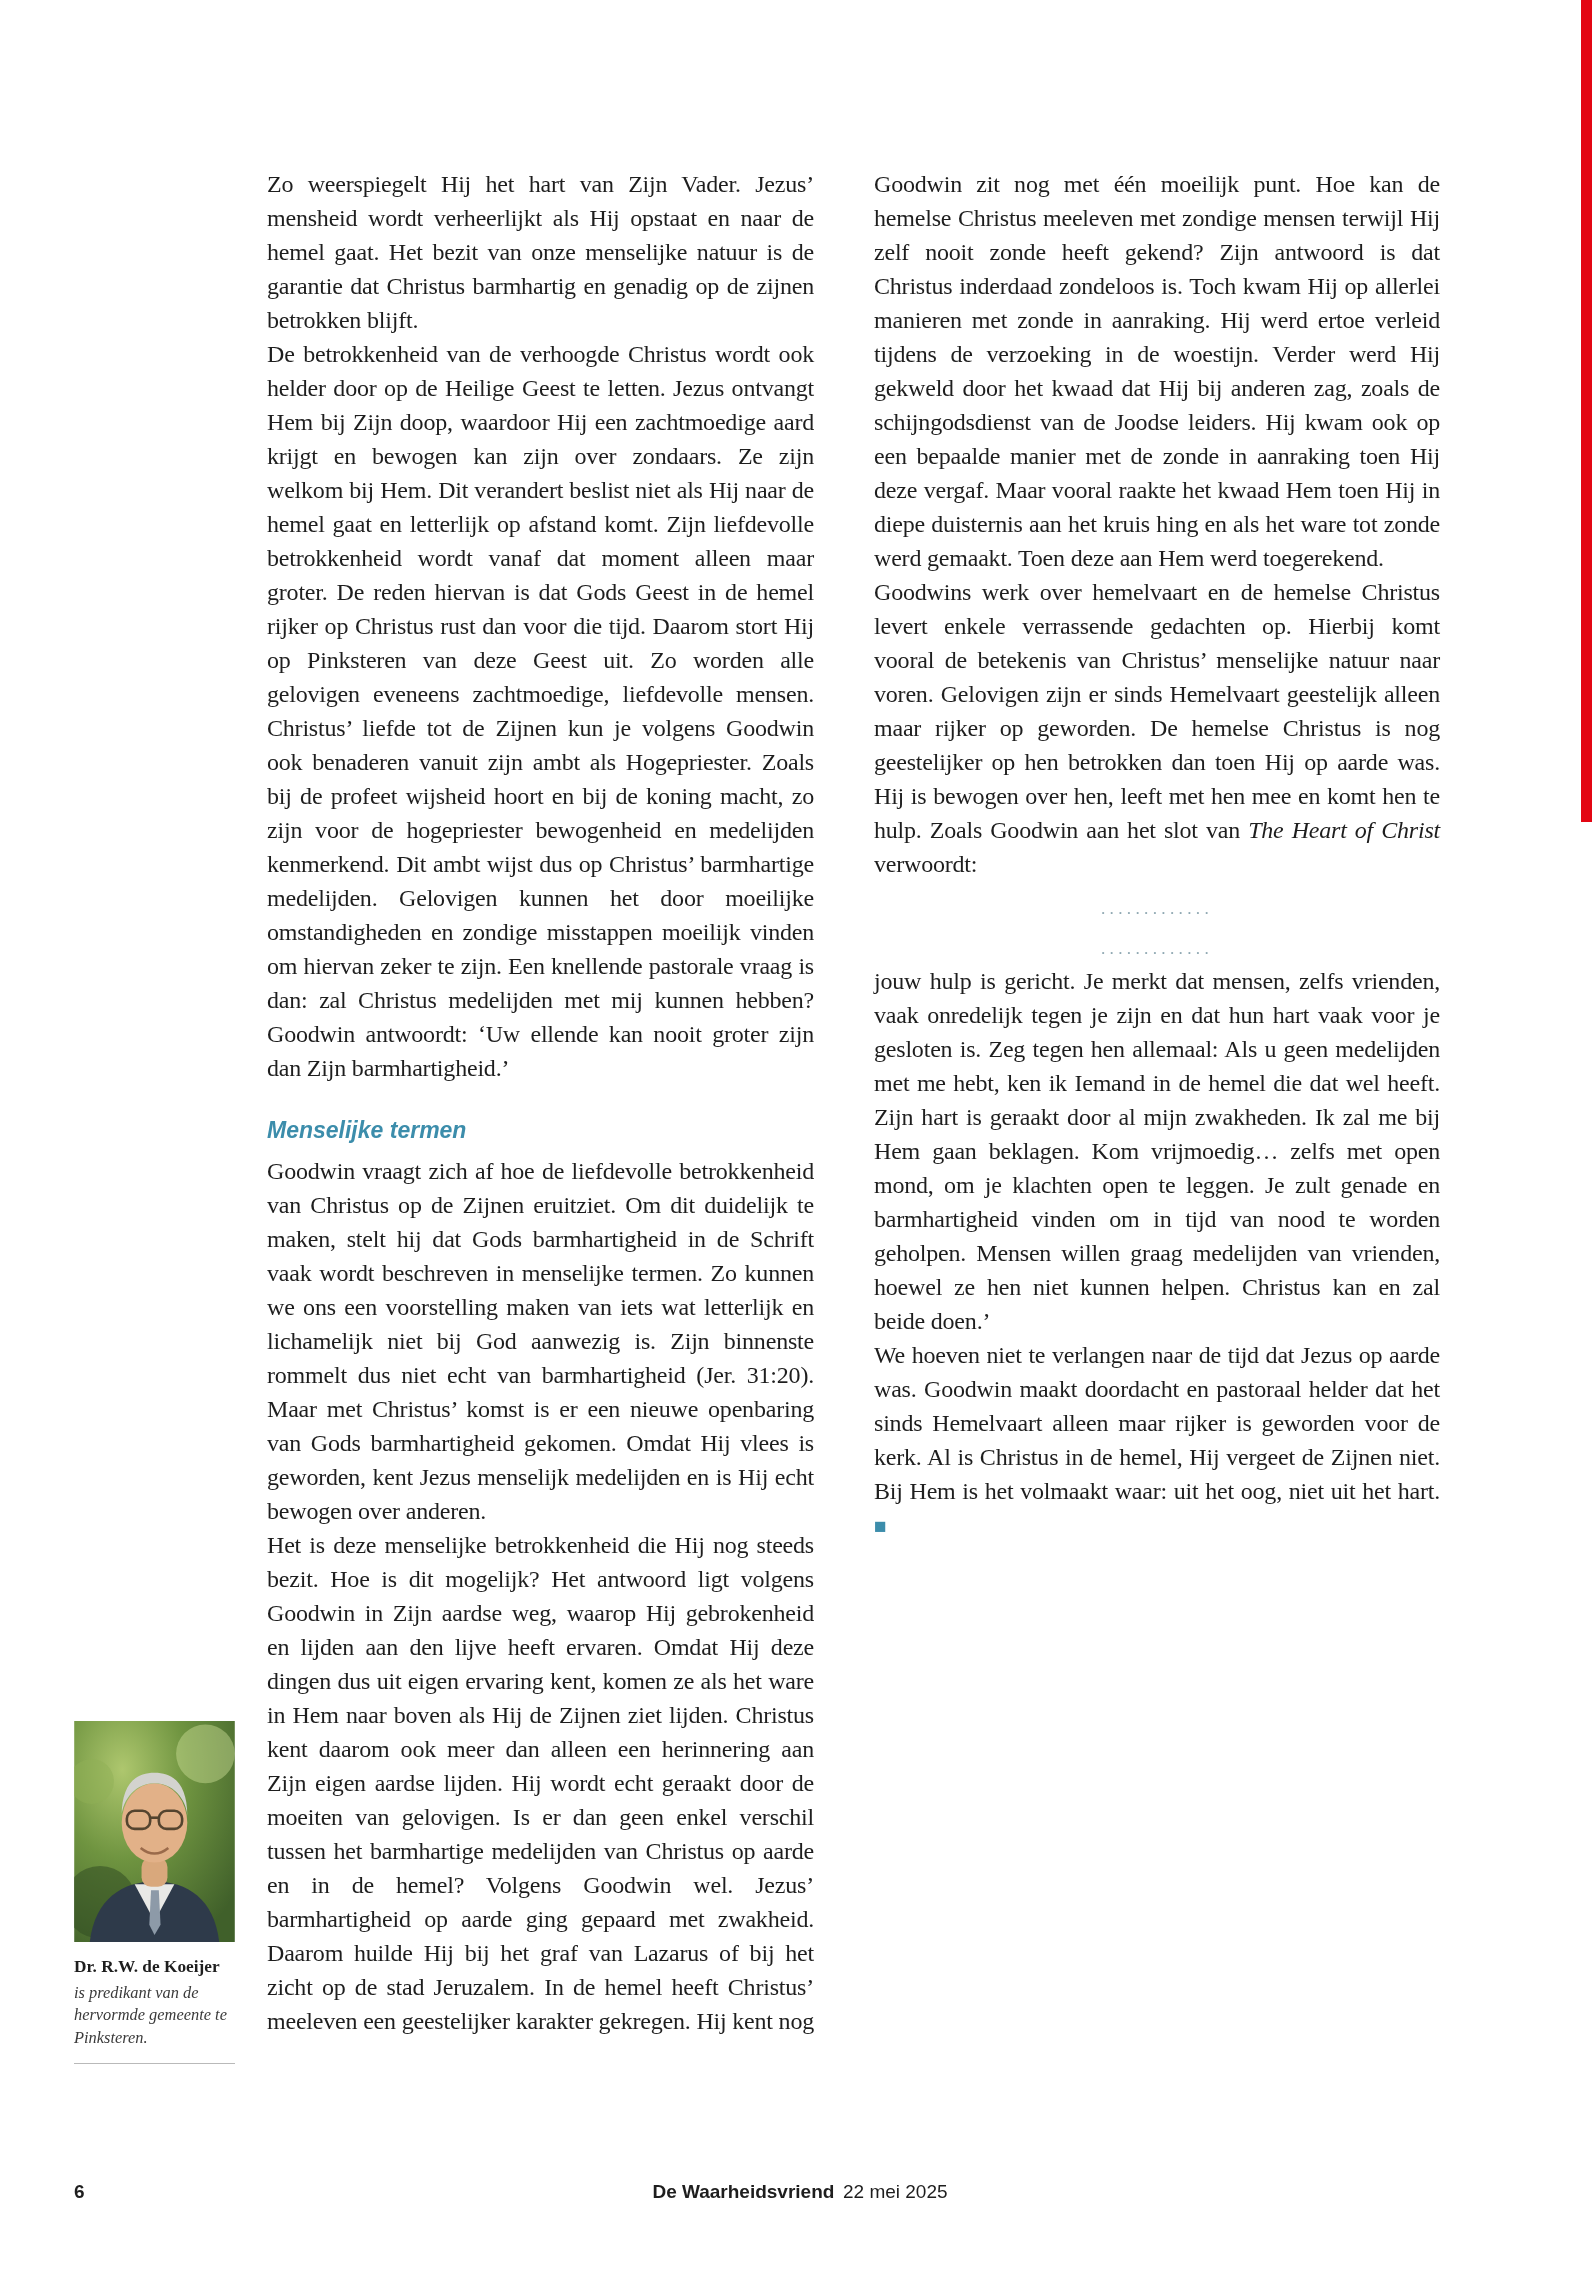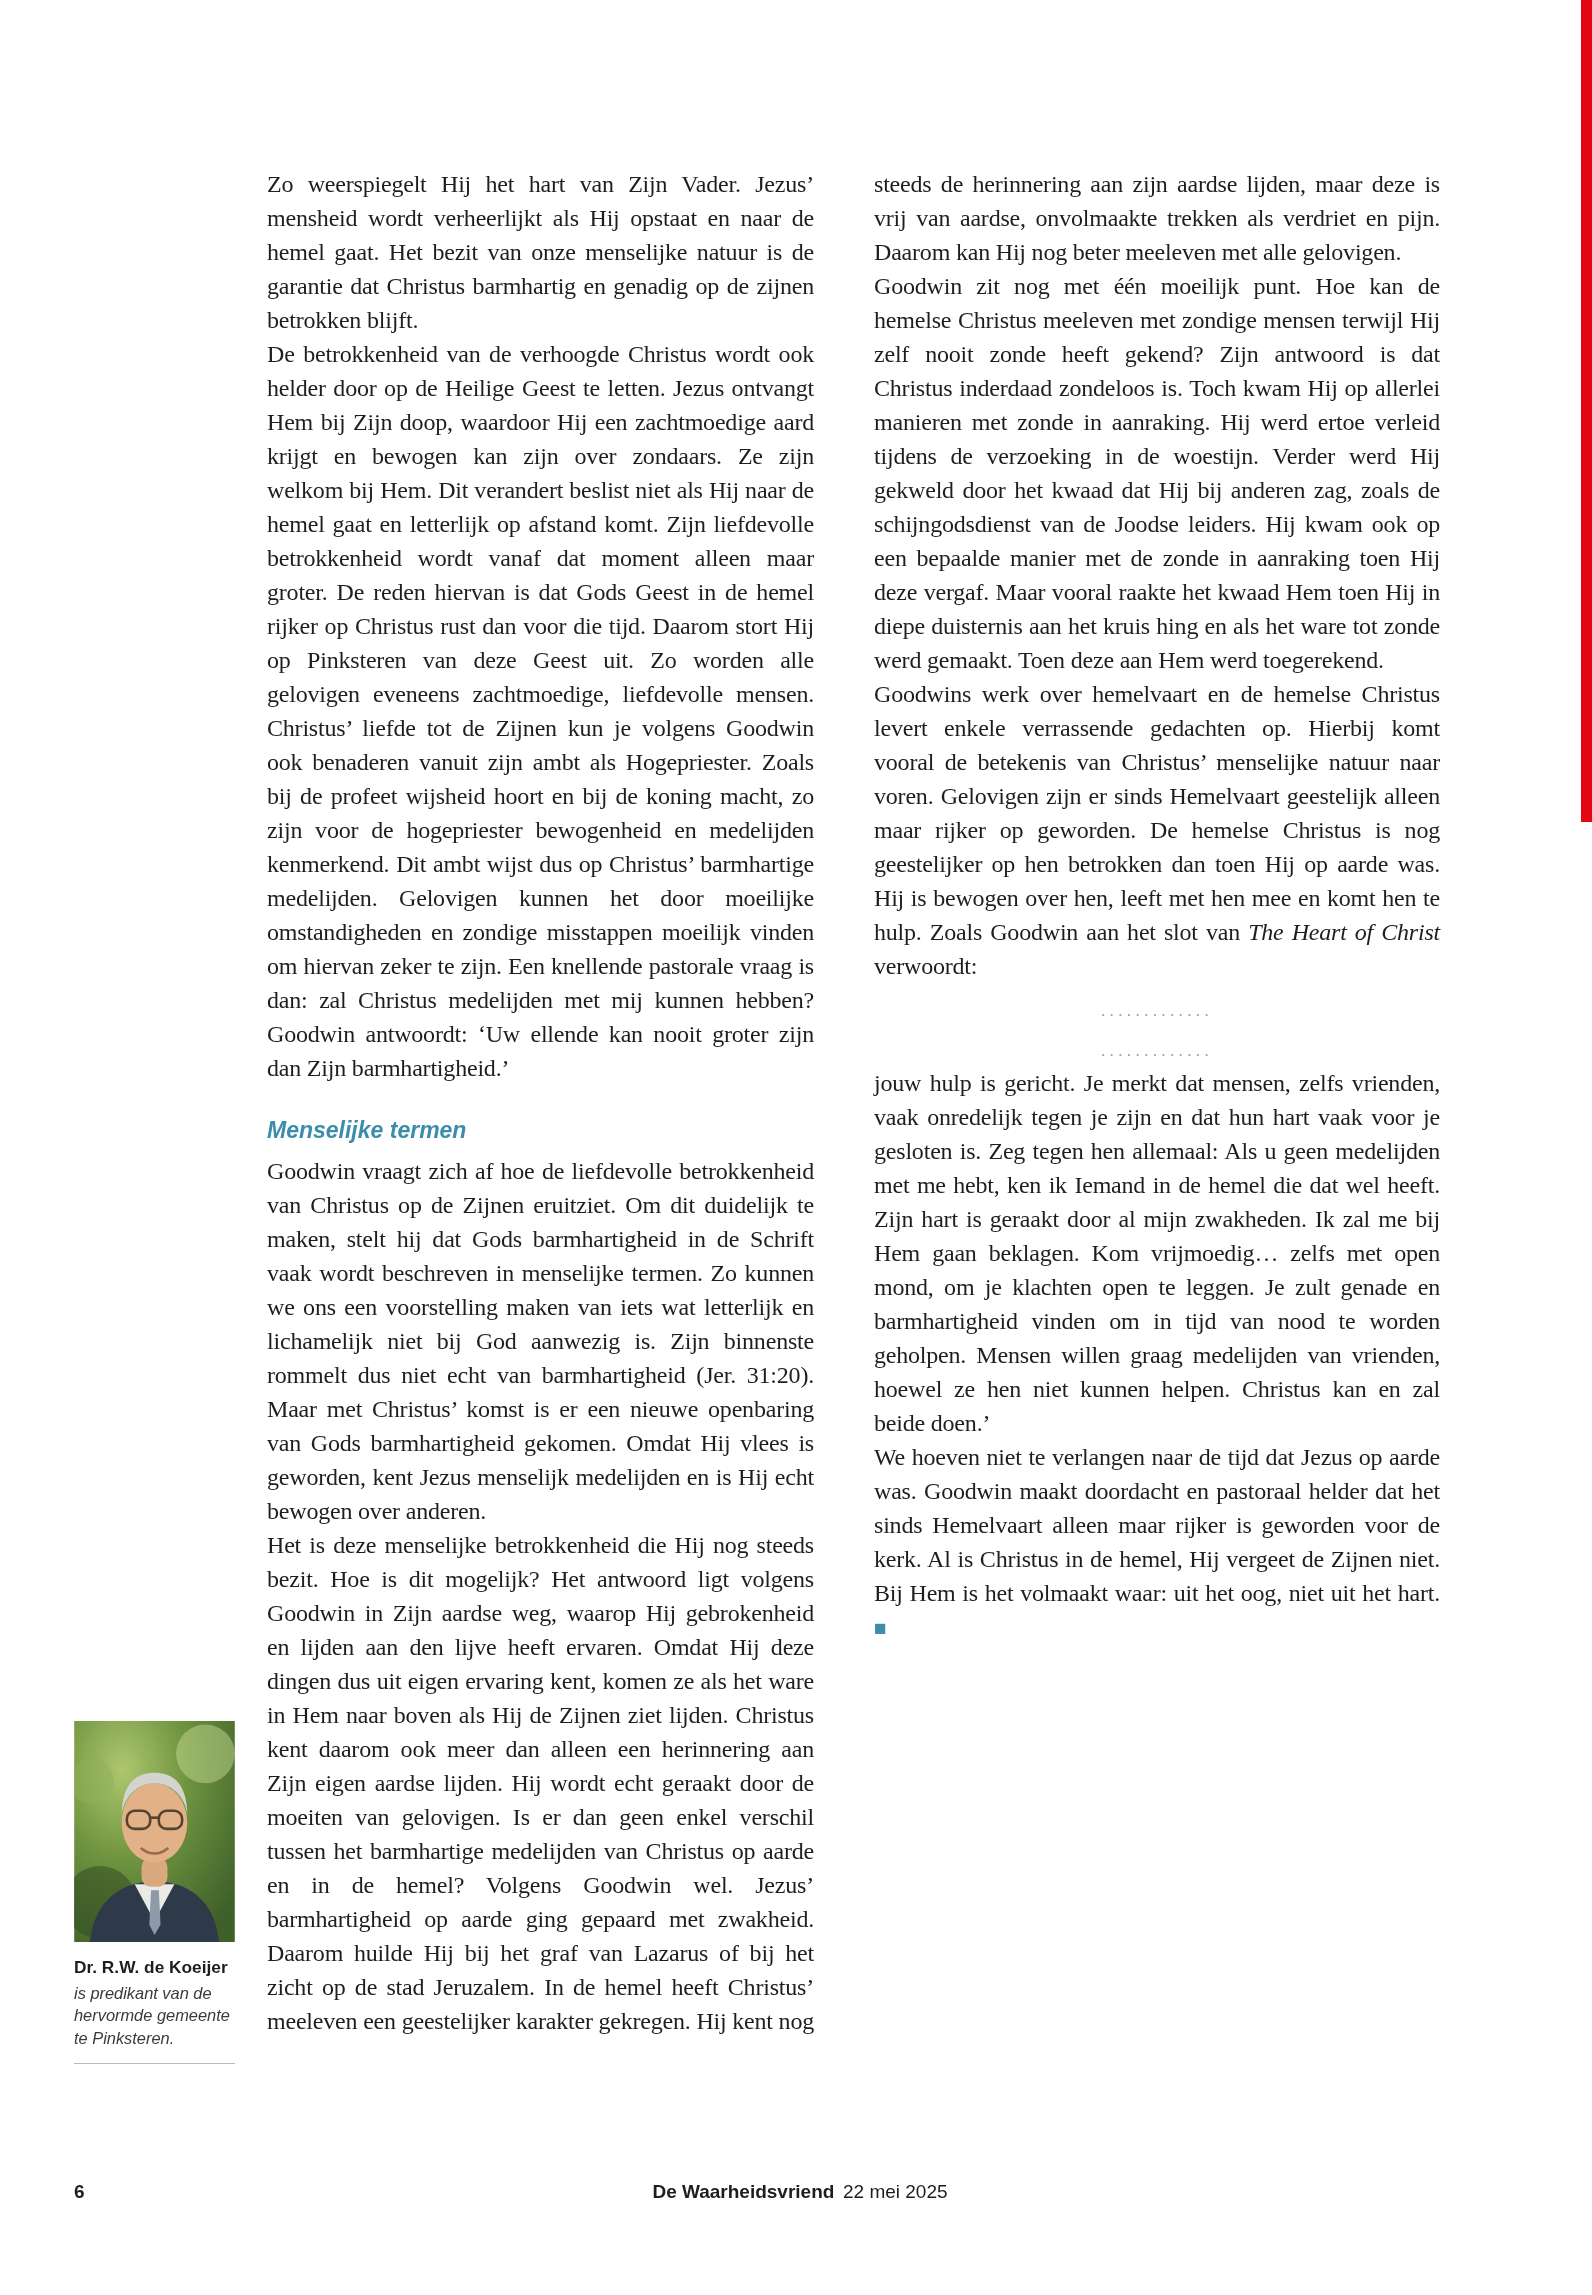--- a/index.html
+++ b/index.html
@@ -25,21 +25,21 @@
     text-align:center; color:var(--dots, #8fa8b2); font-size:17.3px;
     letter-spacing:4.3px; line-height:22.4px; margin:17.3px 0 3.5px 0;
   }
   .pull-quote{
     font-family:"Liberation Sans", sans-serif; font-style:italic;
     color:var(--accent, #3c8dab); font-size:34px; line-height:45px;
     text-align:center; margin:10.4px 0 5.2px 0;
   }
   .book-title{ font-style:italic; }
   .endmark{ color:var(--accent, #3c8dab); font-size:21px; font-family:"Liberation Sans", sans-serif; }
-  .author{ position:absolute; left:74px; top:1721px; width:161px; font-family:Liberation Sans, sans-serif; }
+  .author{ position:absolute; left:74px; top:1721px; width:161px; font-family:Liberation Serif, serif; }
   .photo{ width:161px; height:221px; overflow:hidden; }
   .photo svg{ display:block; width:100%; height:100%; }
   .author-name{ font-weight:bold; font-size:17.3px; line-height:22.4px; margin-top:14px; color:#1e1e1e; }
   .author-bio{ font-style:italic; font-size:16.4px; line-height:22.4px; margin-top:3.5px; color:#3a3a3a; }
   .author-rule{ border-top:1.7px solid #b9b9b9; margin-top:14px; }
   .footer{ position:absolute; left:0; right:0; top:2180px; font-size:19px; line-height:24px; }
   .page-num{ position:absolute; left:74px; top:0; font-weight:bold; font-family:"Liberation Sans", sans-serif; }
   .footer-center{ display:block; text-align:center; font-family:"Liberation Sans", sans-serif; }
   .footer-title{ font-weight:bold;margin-left:8px; }
   .footer-date{ margin-left:8.6px; }
@@ -55,21 +55,20 @@
 
     <div class="col col1">
       <p>Zo weerspiegelt Hij het hart van Zijn Vader. Jezus’ mensheid wordt verheerlijkt als Hij opstaat en naar de hemel gaat. Het bezit van onze menselijke natuur is de garantie dat Christus barmhartig en genadig op de zijnen betrokken blijft.</p>
       <p>De betrokkenheid van de verhoogde Christus wordt ook helder door op de Heilige Geest te letten. Jezus ontvangt Hem bij Zijn doop, waardoor Hij een zachtmoedige aard krijgt en bewogen kan zijn over zondaars. Ze zijn welkom bij Hem. Dit verandert beslist niet als Hij naar de hemel gaat en letterlijk op afstand komt. Zijn liefdevolle betrokkenheid wordt vanaf dat moment alleen maar groter. De reden hiervan is dat Gods Geest in de hemel rijker op Christus rust dan voor die tijd. Daarom stort Hij op Pinksteren van deze Geest uit. Zo worden alle gelovigen eveneens zachtmoedige, liefdevolle mensen. Christus’ liefde tot de Zijnen kun je volgens Goodwin ook benaderen vanuit zijn ambt als Hogepriester. Zoals bij de profeet wijsheid hoort en bij de koning macht, zo zijn voor de hogepriester bewogenheid en medelijden kenmerkend. Dit ambt wijst dus op Christus’ barmhartige medelijden. Gelovigen kunnen het door moeilijke omstandigheden en zondige misstappen moeilijk vinden om hiervan zeker te zijn. Een knellende pastorale vraag is dan: zal Christus medelijden met mij kunnen hebben? Goodwin antwoordt: ‘Uw ellende kan nooit groter zijn dan Zijn barmhartigheid.’</p>
       <h3 class="section-heading">Menselijke termen</h3>
       <p>Goodwin vraagt zich af hoe de liefdevolle betrokkenheid van Christus op de Zijnen eruitziet. Om dit duidelijk te maken, stelt hij dat Gods barmhartigheid in de Schrift vaak wordt beschreven in menselijke termen. Zo kunnen we ons een voorstelling maken van iets wat letterlijk en lichamelijk niet bij God aanwezig is. Zijn binnenste rommelt dus niet echt van barmhartigheid (Jer. 31:20). Maar met Christus’ komst is er een nieuwe openbaring van Gods barmhartigheid gekomen. Omdat Hij vlees is geworden, kent Jezus menselijk medelijden en is Hij echt bewogen over anderen.</p>
       <p>Het is deze menselijke betrokkenheid die Hij nog steeds bezit. Hoe is dit mogelijk? Het antwoord ligt volgens Goodwin in Zijn aardse weg, waarop Hij gebrokenheid en lijden aan den lijve heeft ervaren. Omdat Hij deze dingen dus uit eigen ervaring kent, komen ze als het ware in Hem naar boven als Hij de Zijnen ziet lijden. Christus kent daarom ook meer dan alleen een herinnering aan Zijn eigen aardse lijden. Hij wordt echt geraakt door de moeiten van gelovigen. Is er dan geen enkel verschil tussen het barmhartige medelijden van Christus op aarde en in de hemel? Volgens Goodwin wel. Jezus’ barmhartigheid op aarde ging gepaard met zwakheid. Daarom huilde Hij bij het graf van Lazarus of bij het zicht op de stad Jeruzalem. In de hemel heeft Christus’ meeleven een geestelijker karakter gekregen. Hij kent nog</p>
     </div>
 
     <div class="col col2">
-      <p>steeds de herinnering aan zijn aardse lijden, maar deze is vrij van aardse, onvolmaakte trekken als verdriet en pijn. Daarom kan Hij nog beter meeleven met alle gelovigen.</p>
       <p>Goodwin zit nog met één moeilijk punt. Hoe kan de hemelse Christus meeleven met zondige mensen terwijl Hij zelf nooit zonde heeft gekend? Zijn antwoord is dat Christus inderdaad zondeloos is. Toch kwam Hij op allerlei manieren met zonde in aanraking. Hij werd ertoe verleid tijdens de verzoeking in de woestijn. Verder werd Hij gekweld door het kwaad dat Hij bij anderen zag, zoals de schijngodsdienst van de Joodse leiders. Hij kwam ook op een bepaalde manier met de zonde in aanraking toen Hij deze vergaf. Maar vooral raakte het kwaad Hem toen Hij in diepe duisternis aan het kruis hing en als het ware tot zonde werd gemaakt. Toen deze aan Hem werd toegerekend.</p>
       <p><span>Goodwins werk over hemelvaart en de hemelse Christus levert enkele verrassende gedachten op. Hierbij komt vooral de betekenis van Christus’ menselijke natuur naar voren. Gelovigen zijn er sinds Hemelvaart geestelijk alleen maar rijker op geworden. De hemelse Christus is nog geestelijker op hen betrokken dan toen Hij op aarde was. Hij is bewogen over hen, leeft met hen mee en komt hen te hulp. Zoals Goodwin aan het slot van </span><em class="book-title">The Heart of Christ</em><span> verwoordt:</span></p>
       <div class="separator">.............</div>
       <div class="separator">.............</div>
       <p>jouw hulp is gericht. Je merkt dat mensen, zelfs vrienden, vaak onredelijk tegen je zijn en dat hun hart vaak voor je gesloten is. Zeg tegen hen allemaal: Als u geen medelijden met me hebt, ken ik Iemand in de hemel die dat wel heeft. Zijn hart is geraakt door al mijn zwakheden. Ik zal me bij Hem gaan beklagen. Kom vrijmoedig… zelfs met open mond, om je klachten open te leggen. Je zult genade en barmhartigheid vinden om in tijd van nood te worden geholpen. Mensen willen graag medelijden van vrienden, hoewel ze hen niet kunnen helpen. Christus kan en zal beide doen.’</p>
       <p><span>We hoeven niet te verlangen naar de tijd dat Jezus op aarde was. Goodwin maakt doordacht en pastoraal helder dat het sinds Hemelvaart alleen maar rijker is geworden voor de kerk. Al is Christus in de hemel, Hij vergeet de Zijnen niet. Bij Hem is het volmaakt waar: uit het oog, niet uit het hart.</span> <span class="endmark">■</span></p>
     </div>
 
   </main>
 

